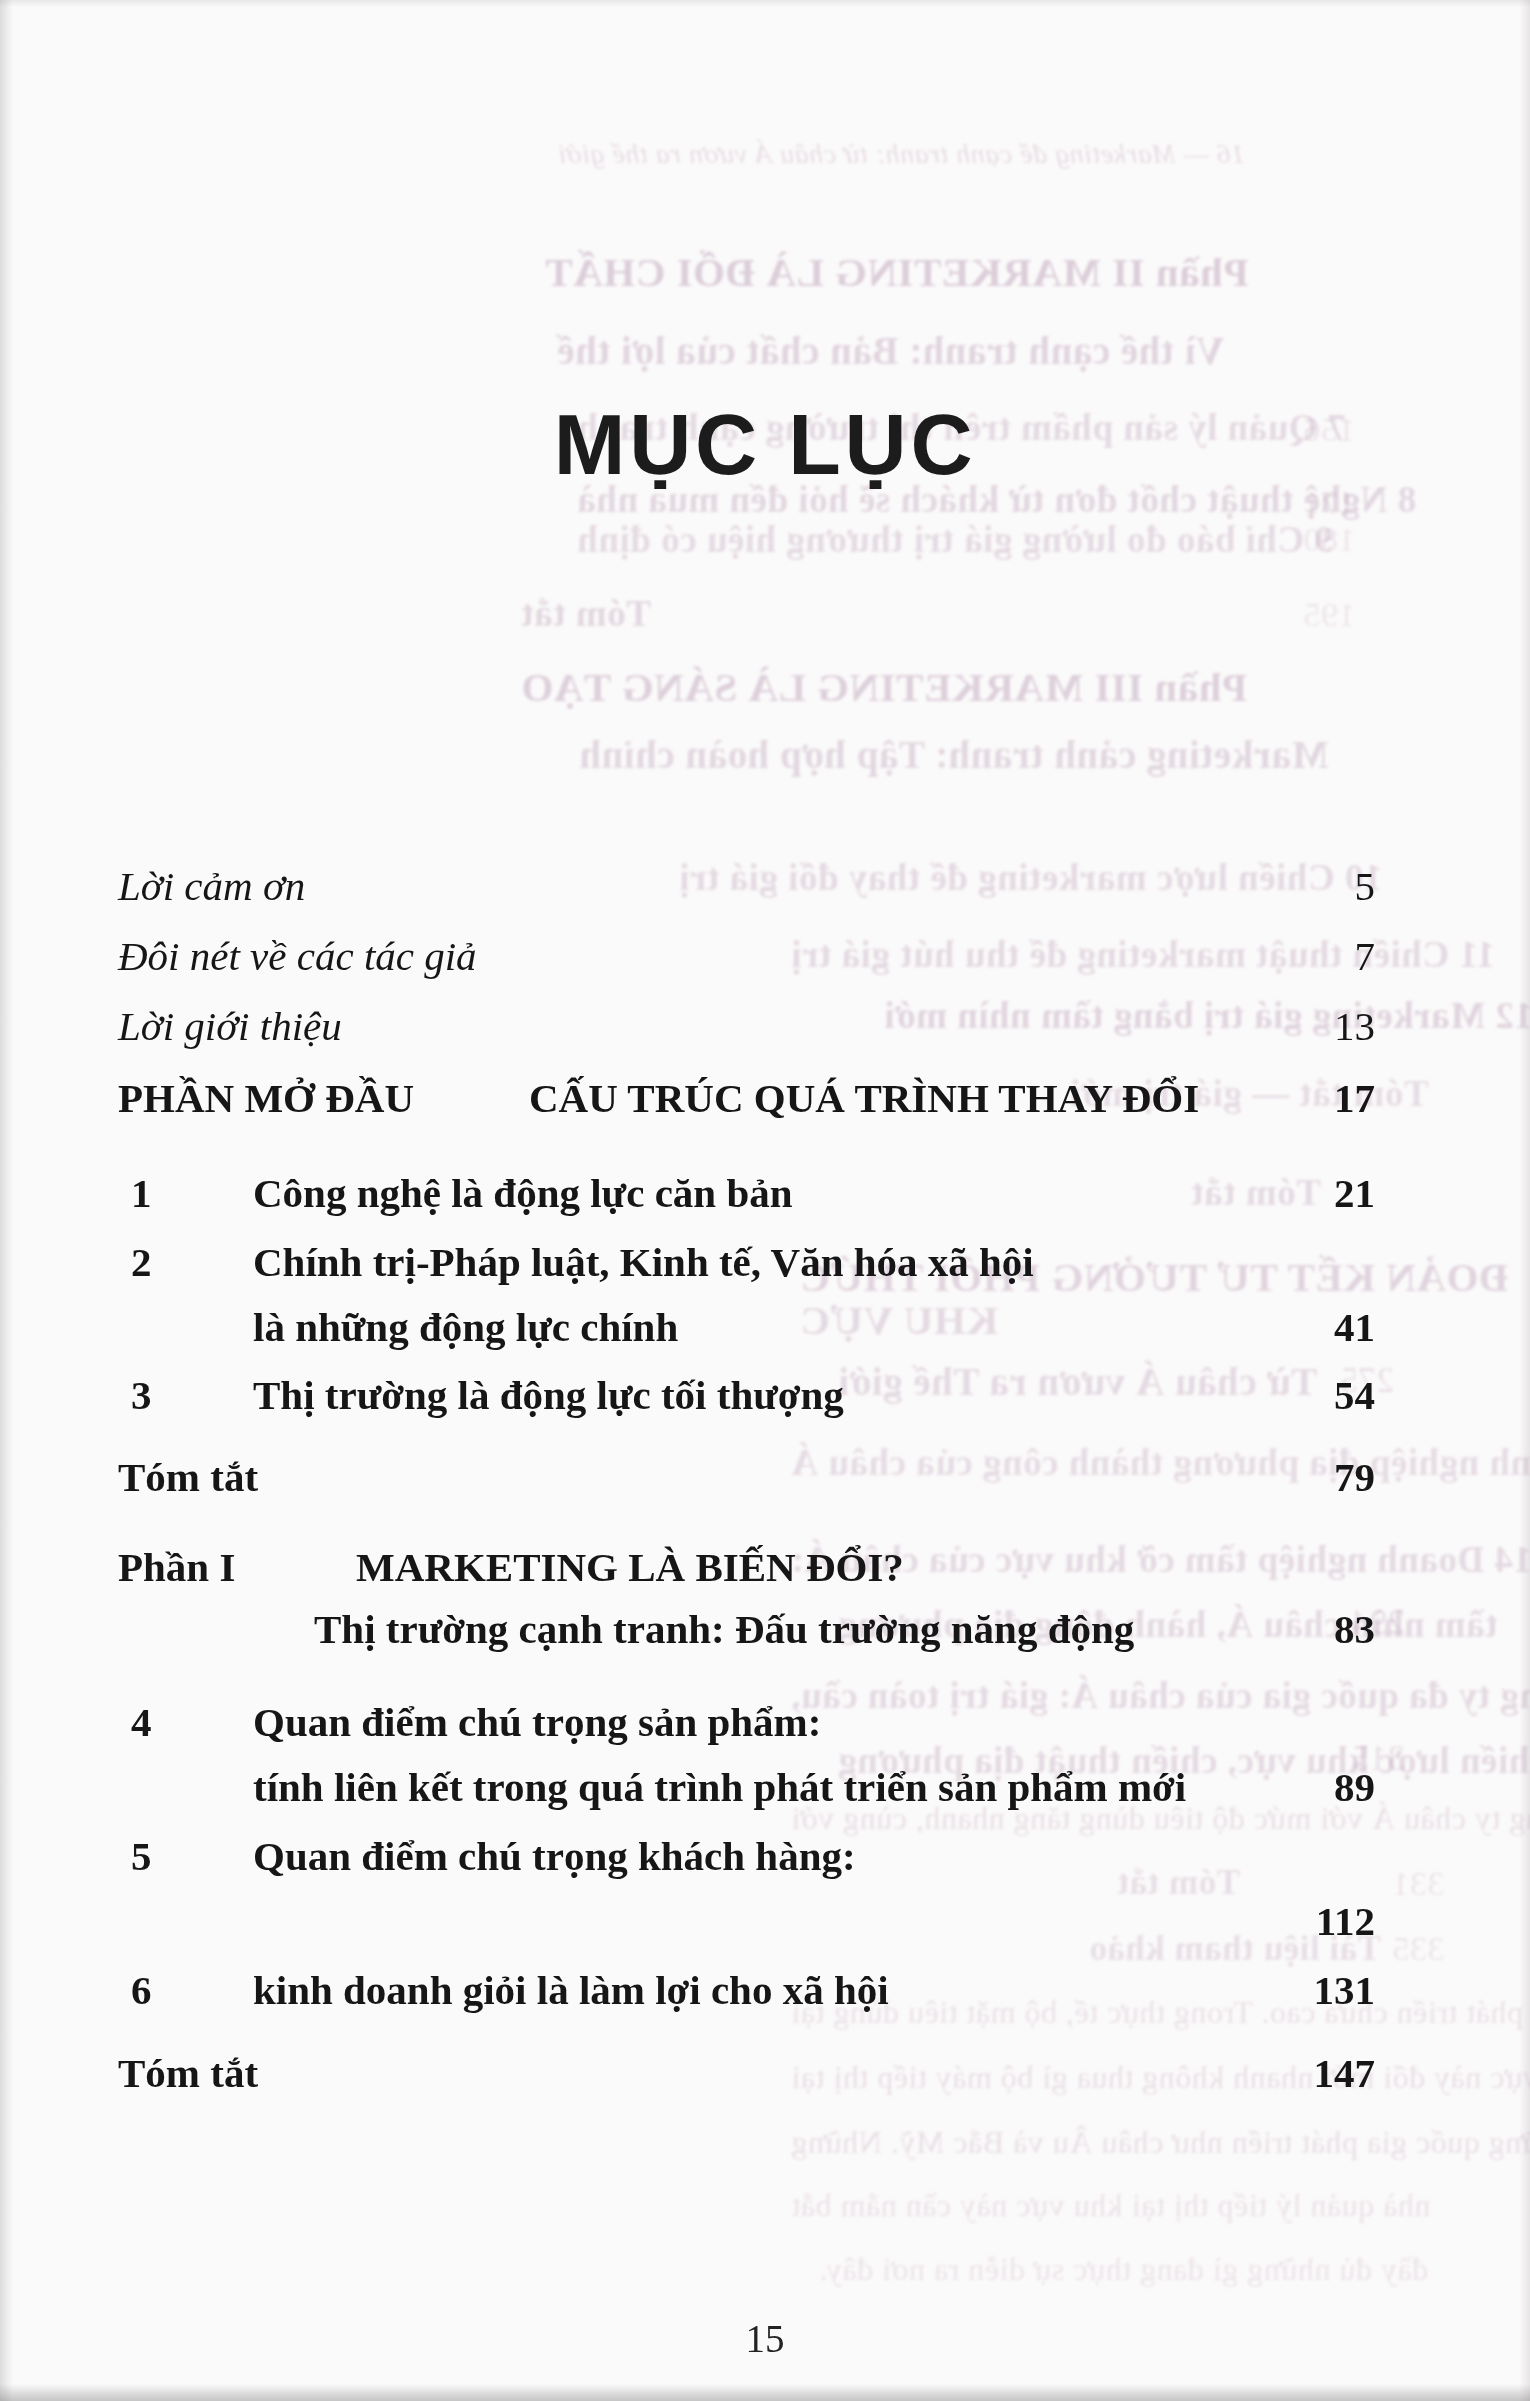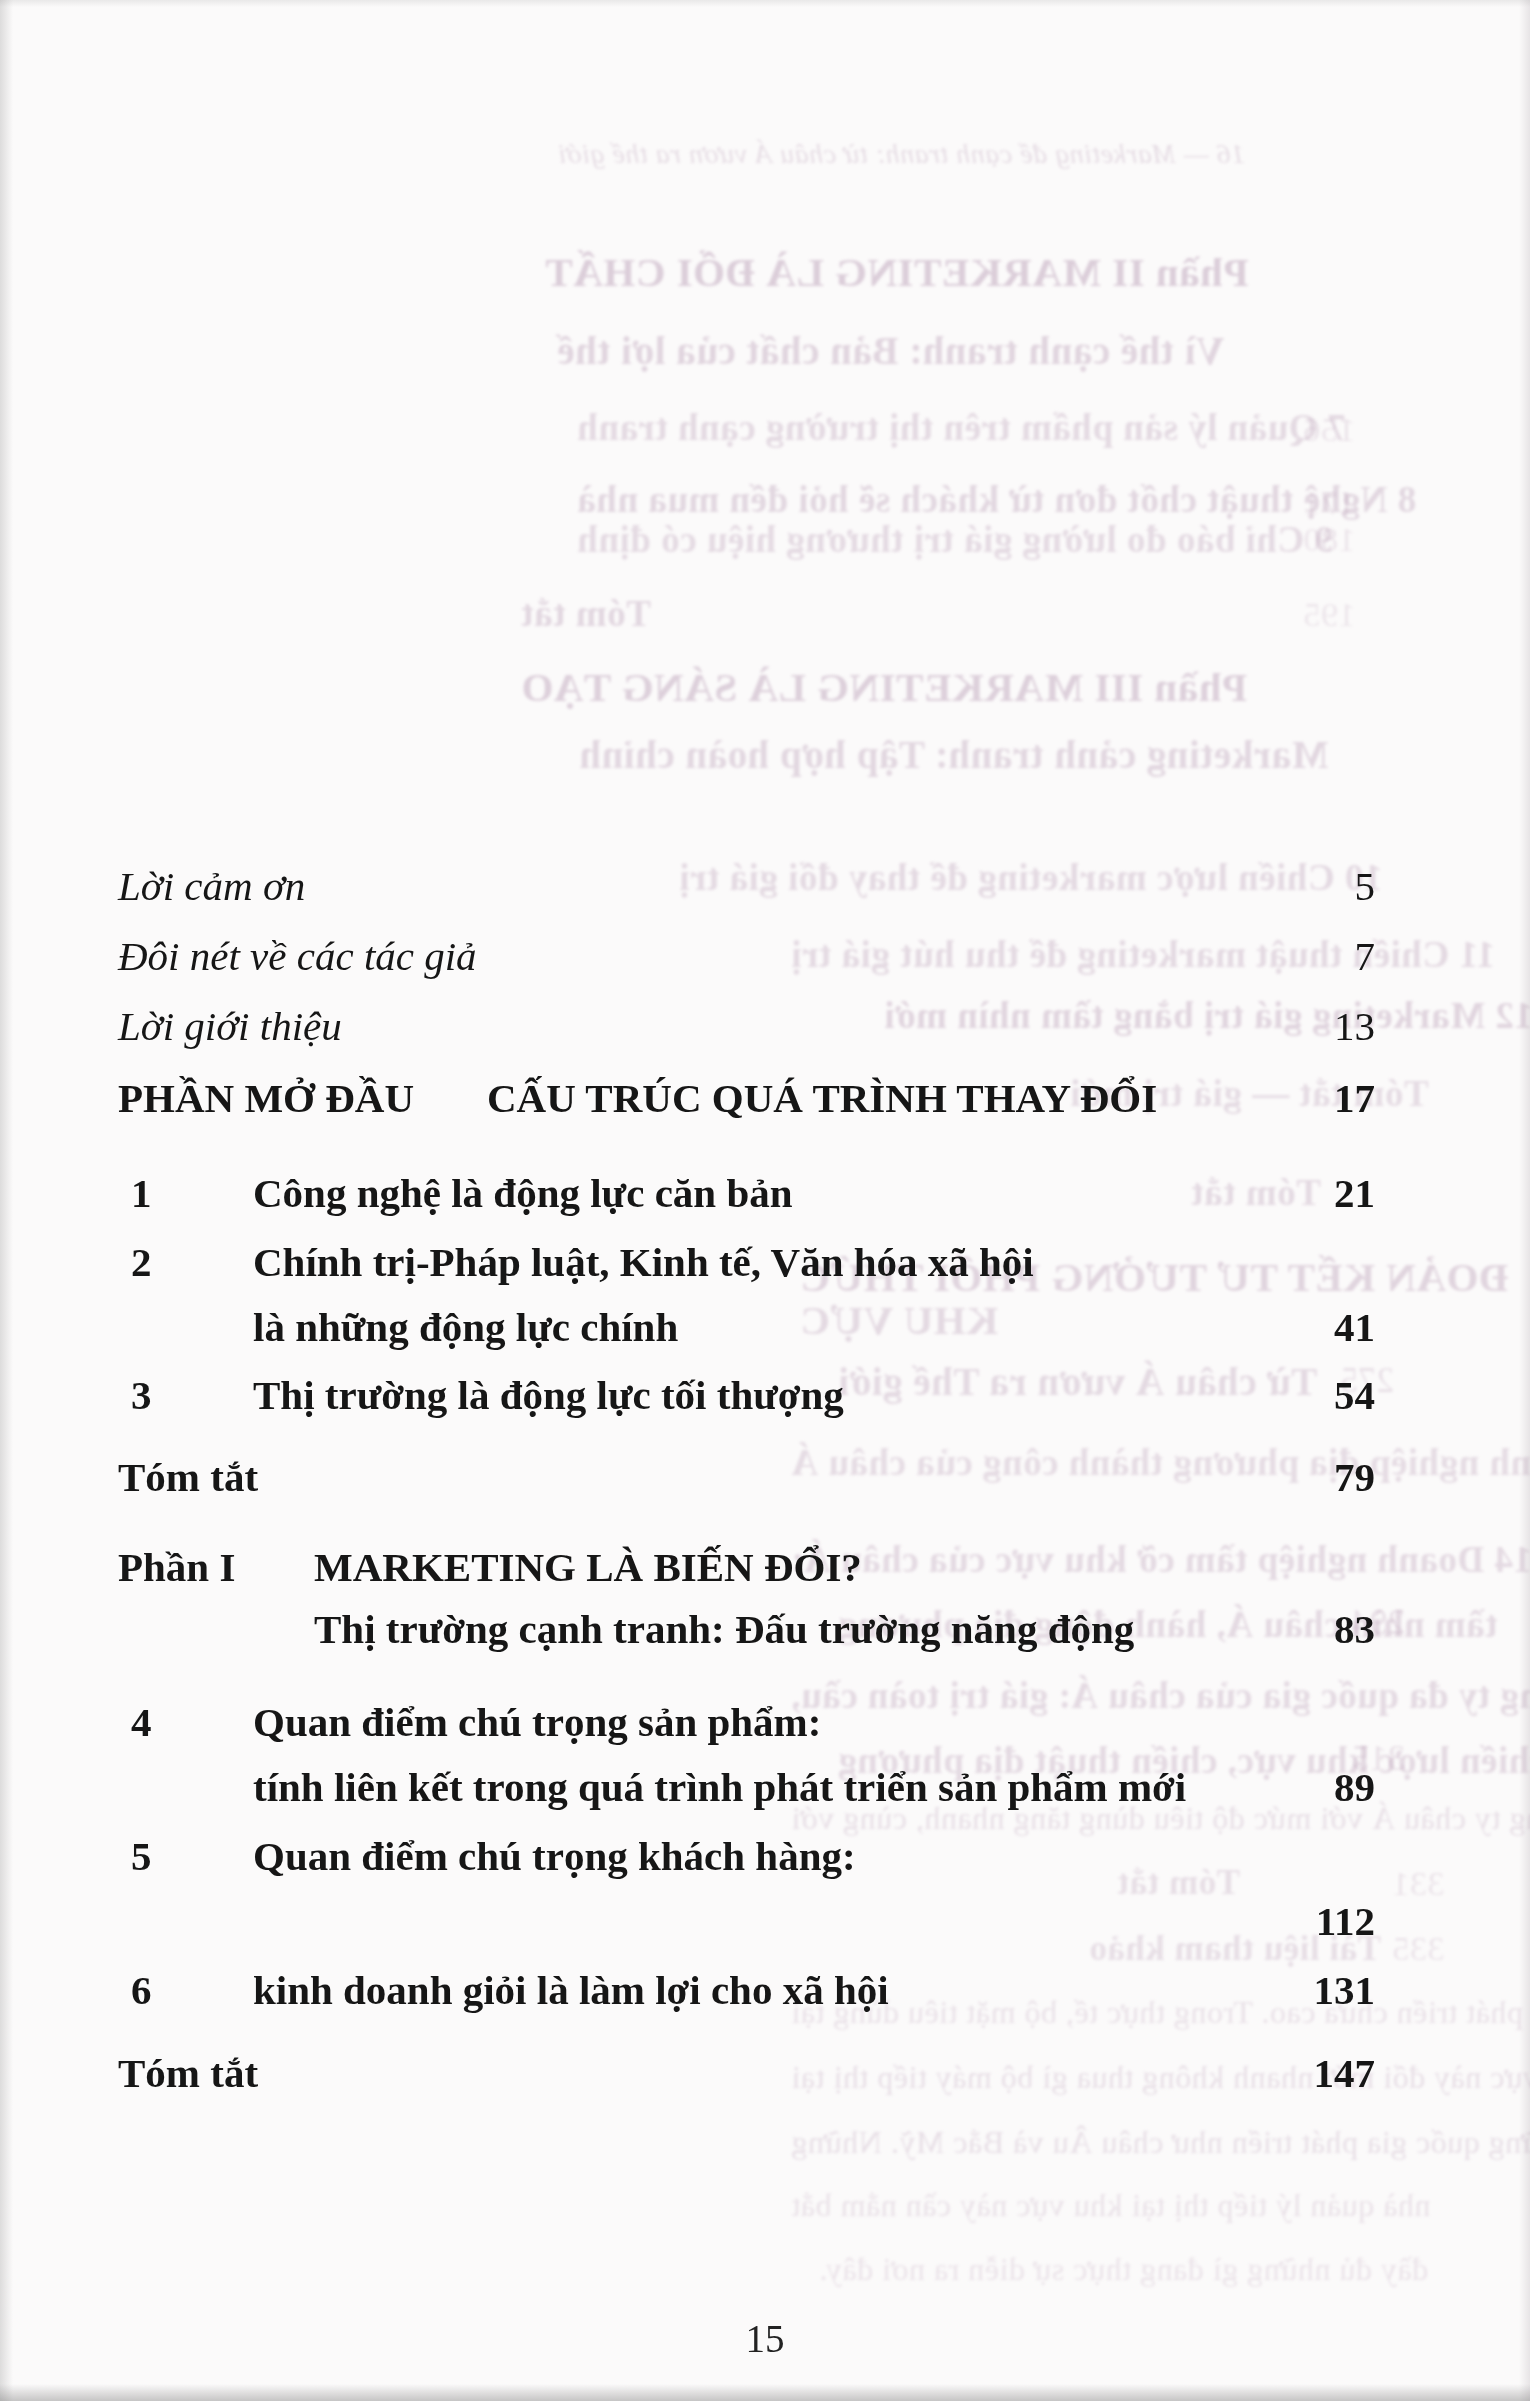--- a/index.html
+++ b/index.html
@@ -45,21 +45,21 @@
     font-size:86px;
     letter-spacing:3.7px;
     color:#1c1c1c;
   }
 
   .toc{
     position:absolute;
     left:118px;top:864px;width:1257px;
     font-size:41px;
   }
-  .line{display:flex;align-items:flex-start;line-height:45px;}
+  .line{display:flex;align-items:flex-start;line-height:45px;gap:42px;}
   .fill{flex:1;}
   .pg{font-weight:bold;white-space:nowrap;}
 
   .entry.front .line{font-style:italic;margin-bottom:25px;}
   .entry.front .pg{font-style:normal;font-weight:normal;}
 
   .entry.chapter{position:relative;padding-left:102px;margin-bottom:3.7px;}
   .entry.chapter .line{font-weight:bold;line-height:65px;margin-left:33px;}
   .entry.chapter .num{
     position:absolute;left:13px;top:0;
@@ -127,20 +127,21 @@
       <div class="ghost" style="left: 1392px; top: 1865px; font-size: 34px; font-weight: normal; font-style: normal; opacity: 0.2;">331</div>
       <div class="ghost" style="left: 1089px; top: 1929px; font-size: 35px; font-weight: bold; font-style: normal; opacity: 0.24;">Tài liệu tham khảo</div>
       <div class="ghost" style="left: 1392px; top: 1930px; font-size: 34px; font-weight: normal; font-style: normal; opacity: 0.2;">335</div>
       <div class="ghost" style="left: 791px; top: 1994px; font-size: 32px; font-weight: normal; font-style: normal; opacity: 0.22;">trình độ phát triển chưa cao. Trong thực tế, bộ mặt tiêu dùng tại</div>
       <div class="ghost" style="left: 791px; top: 2059px; font-size: 32px; font-weight: normal; font-style: normal; opacity: 0.24;">khu vực này đổi mới nhanh không thua gì bộ máy tiếp thị tại</div>
       <div class="ghost" style="left: 791px; top: 2124px; font-size: 32px; font-weight: normal; font-style: normal; opacity: 0.24;">những quốc gia phát triển như châu Âu và Bắc Mỹ. Những</div>
       <div class="ghost" style="left: 791px; top: 2187px; font-size: 32px; font-weight: normal; font-style: normal; opacity: 0.22;">nhà quản lý tiếp thị tại khu vực này cần nắm bắt</div>
       <div class="ghost" style="left: 819px; top: 2251px; font-size: 32px; font-weight: normal; font-style: normal; opacity: 0.2;">đầy đủ những gì đang thực sự diễn ra nơi đây.</div>
     </div>
 
+  <h1 class="title">MỤC LỤC</h1>
 
   <div class="toc" id="toc">
       <div class="entry front">
         <div class="line">
           <span class="txt">Lời cảm ơn</span>
           <span class="fill"></span>
           <span class="pg">5</span>
         </div>
       </div>
       <div class="entry front">

